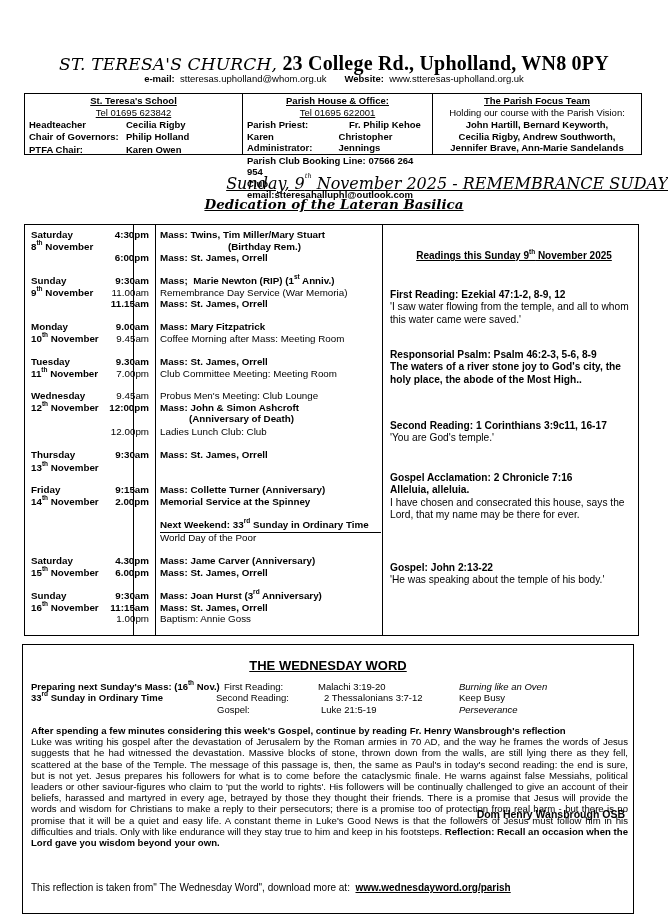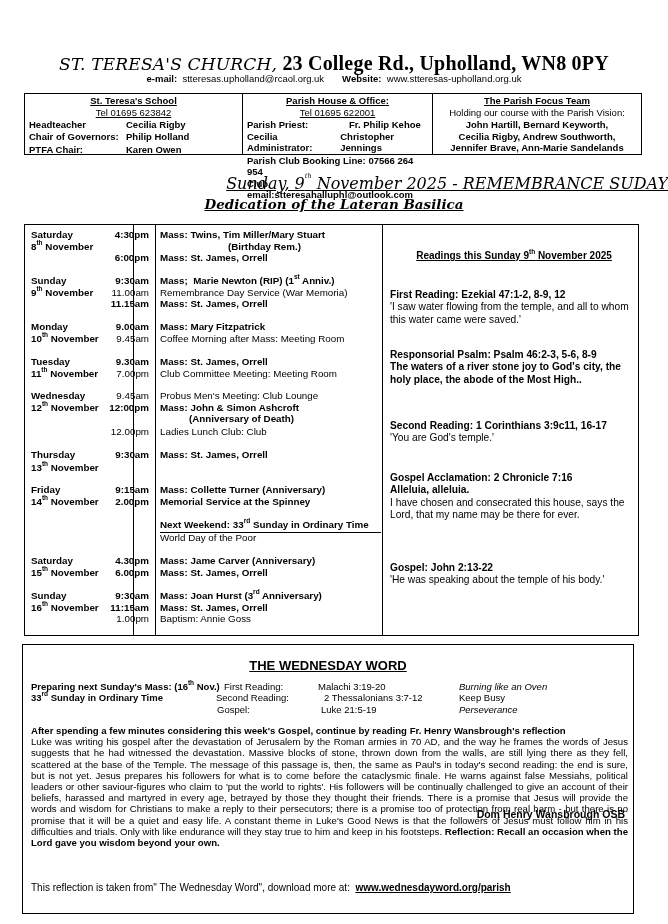--- a/index.html
+++ b/index.html
@@ -52,21 +52,21 @@
   #ww-body { position: absolute; left: 8px; top: 80px; width: 597px; font-size: 9.6px; line-height: 11.2px; text-align: justify; }
   #ww-sign { position: absolute; right: 8px; top: 163px; font-weight: bold; font-size: 10.5px; }
   #ww-foot { position: absolute; left: 8px; top: 236px; width: 597px; font-size: 10px; line-height: 13px; }
   .link { font-weight: bold; text-decoration: underline; color: #000; }
 </style>
 </head>
 <body>
 
 <div class="abs" id="title"><span class="church">ST. TERESA'S CHURCH,</span><span> 23 College Rd., Upholland, WN8 0PY</span></div>
 <div class="abs" id="contact">
-  <b>e-mail:</b>&nbsp;&nbsp;<span>stteresas.upholland@rcaol.org.uk</span><span class="gap"></span><b>Website:</b>&nbsp;&nbsp;<span>www.stteresas-upholland.org.uk</span>
+  <b>e-mail:</b>&nbsp;&nbsp;<span>stteresas.upholland@whom.org.uk</span><span class="gap"></span><b>Website:</b>&nbsp;&nbsp;<span>www.stteresas-upholland.org.uk</span>
 </div>
 
 <div class="abs" id="info">
   <div class="col c1">
     <div class="ctr b u">St. Teresa's School</div>
     <div class="ctr"><span class="u">Tel 01695 623842</span></div>
     <div class="row2" style="margin-top:1px">
         <span class="k" style="width:97px">Headteacher</span>
         <span class="k">Cecilia Rigby</span>
       </div>
@@ -79,21 +79,21 @@
         <span class="k">Karen Owen</span>
       </div>
   </div>
   <div class="col c2">
     <div class="ctr b u">Parish House &amp; Office:</div>
     <div class="ctr"><span class="u">Tel 01695 622001</span></div>
     <div class="row2" style="margin-top:1px">
         <span class="k" style="width:102px">Parish Priest:</span>
         <span class="k">Fr. Philip Kehoe</span>
       </div>
-    <div class="row2"><span class="k">Cecilia Administrator:</span>&nbsp;&nbsp;<span class="k">Christopher Jennings</span></div>
+    <div class="row2"><span class="k">Karen Administrator:</span>&nbsp;&nbsp;<span class="k">Christopher Jennings</span></div>
     <div class="b" style="margin-top:1px">Parish Club Booking Line: 07566 264 954</div>
     <div class="b">Club email:stteresahalluphl@outlook.com</div>
   </div>
   <div class="col c3">
     <div class="ctr b u">The Parish Focus Team</div>
     <div class="ctr">Holding our course with the Parish Vision:</div>
     <div class="ctr b" style="margin-top:1px">John Hartill, Bernard Keyworth,</div>
     <div class="ctr b">Cecilia Rigby, Andrew Southworth,</div>
     <div class="ctr b">Jennifer Brave, Ann-Marie Sandelands</div>
   </div>

